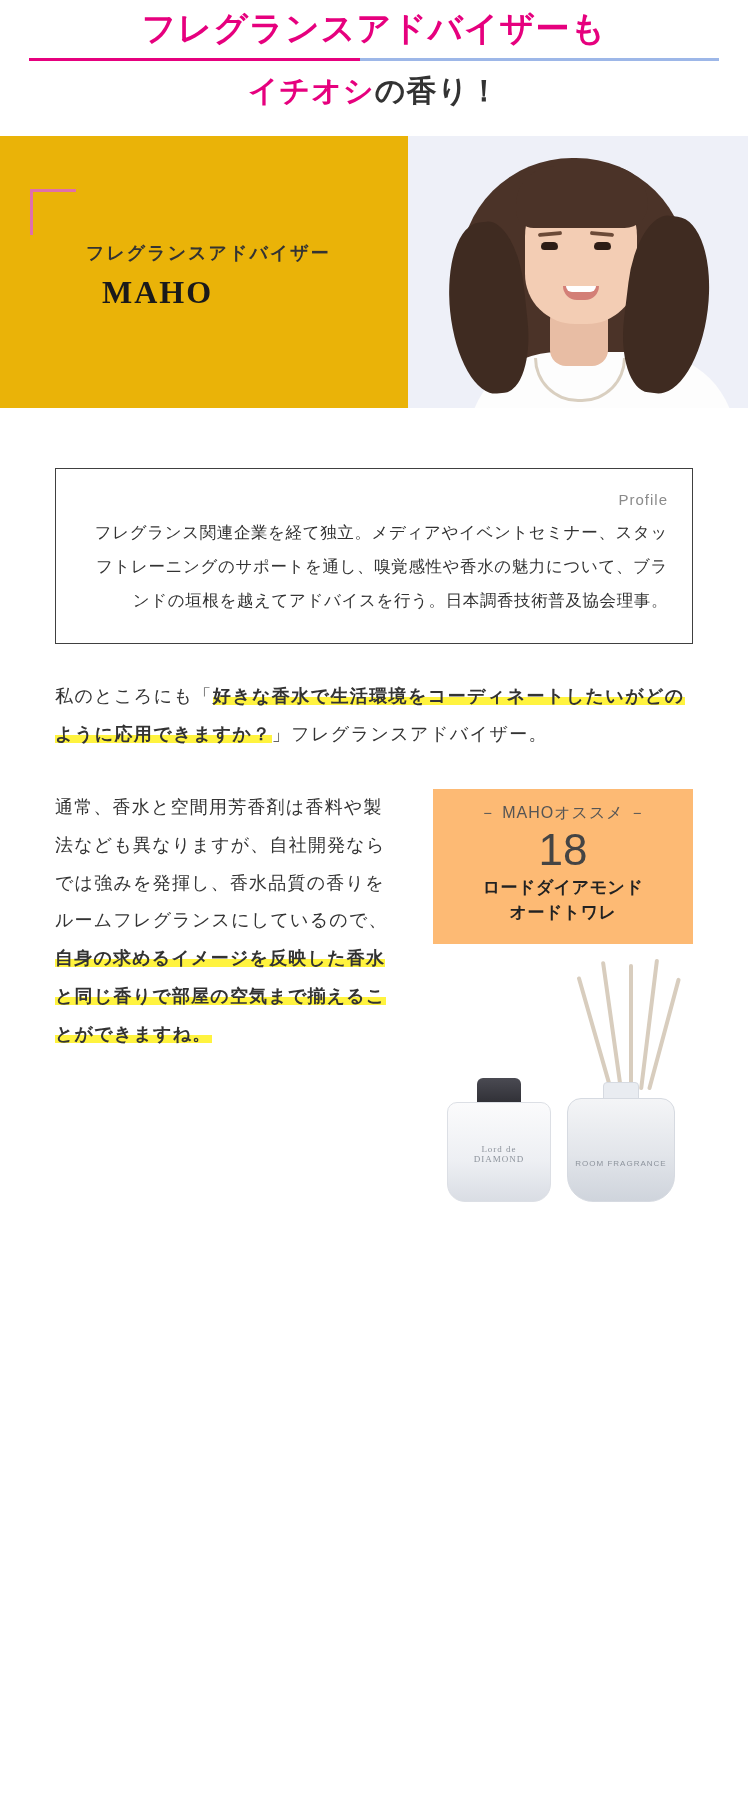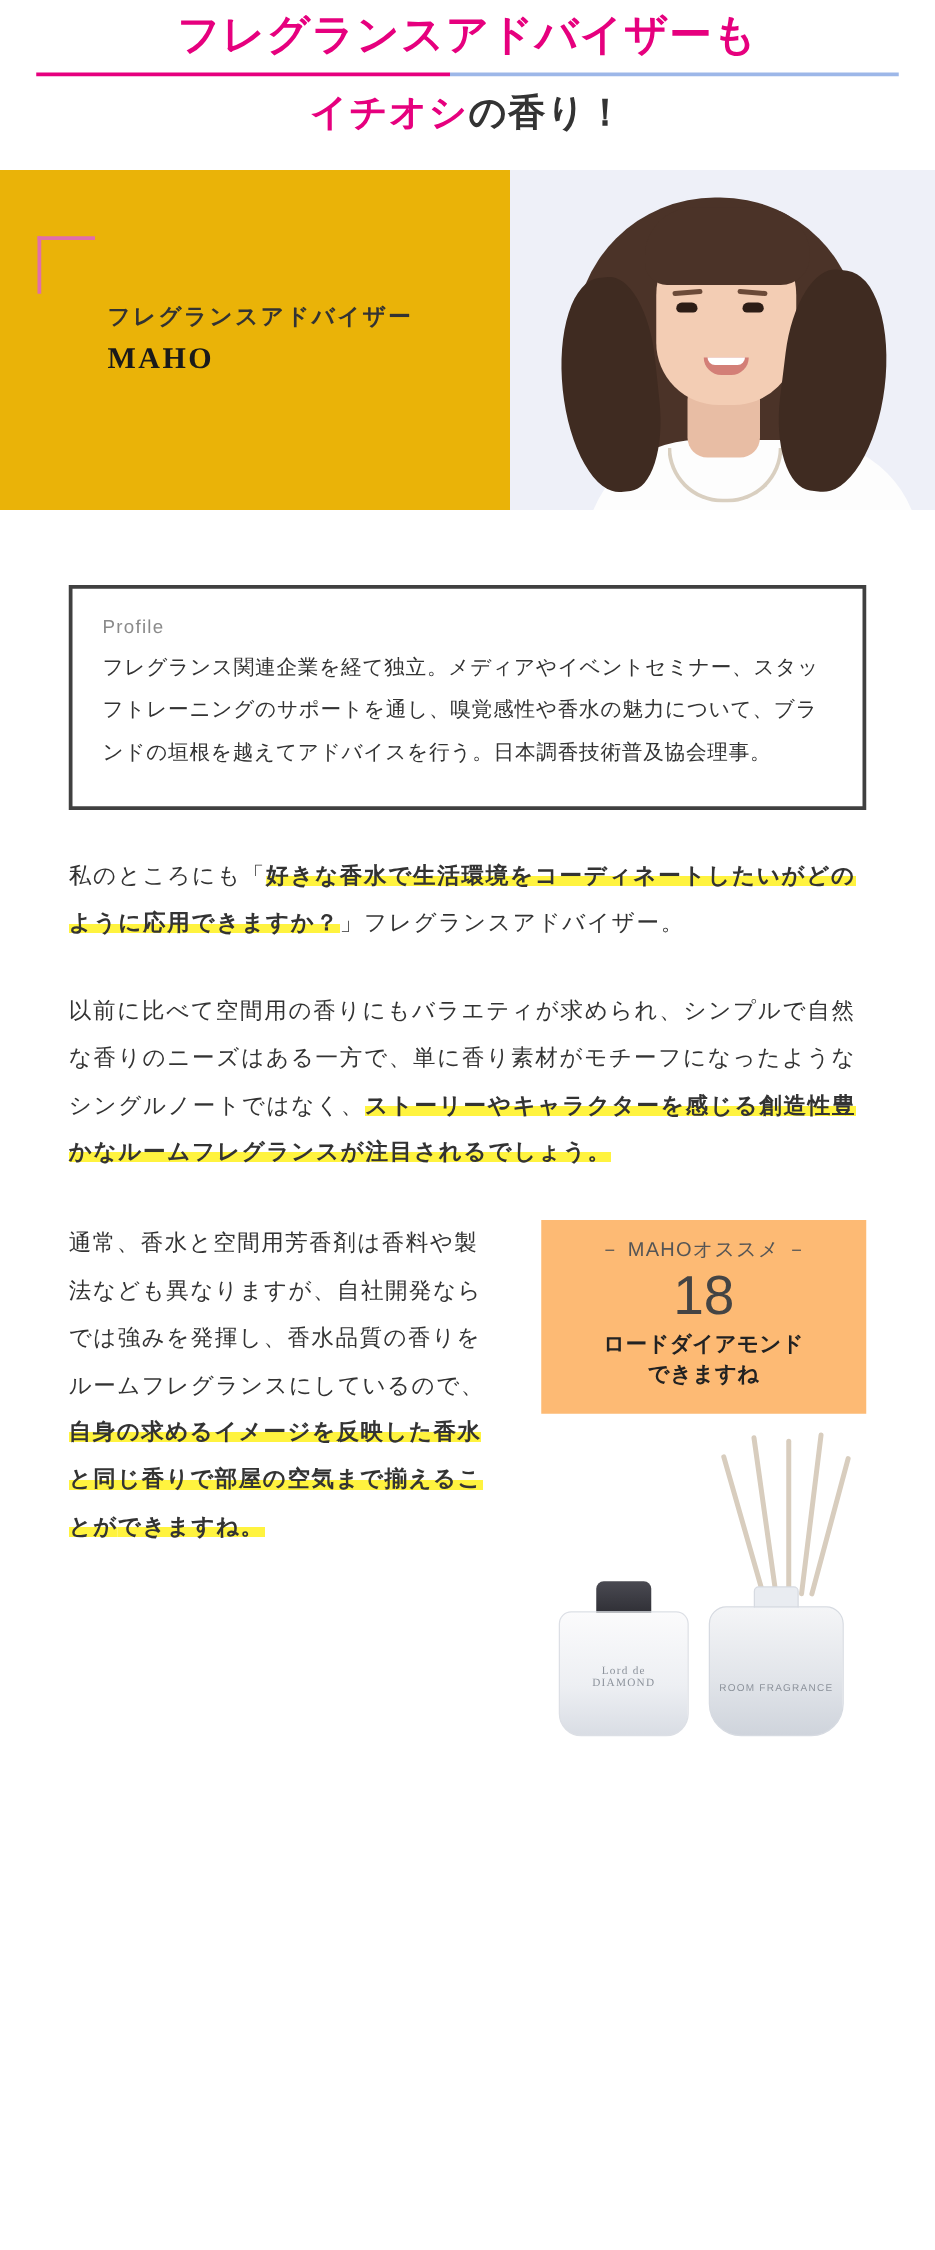--- a/index.html
+++ b/index.html
@@ -88,23 +88,23 @@
     position: absolute;
     left: 86px;
     top: 105px;
     font-size: 18px;
     font-weight: bold;
     letter-spacing: 2px;
     color: #333;
   }
   .advisor-name {
     position: absolute;
-    left: 86px;
+    left: 102px;
     top: 138px;
-    font-size: 24px;
+    font-size: 32px;
     font-weight: bold;
     letter-spacing: 2px;
     color: #1a1a1a;
   }
 
   
   .photo {
     position: absolute;
     right: 0;
     top: 0;
@@ -227,22 +227,23 @@
     width: 92px;
     height: 44px;
     border: 3px solid #d9cfc0;
     border-top: none;
     border-radius: 0 0 50px 50px;
   }
 
   
   .profile-box {
     margin: 60px 55px 0 55px;
-    border: 3px solid #404040;
+    border: 1px solid #404040;
     padding: 22px 24px 26px 24px;
+    text-align: right;
   }
   .profile-label {
     font-size: 15px;
     color: #8a8a8a;
     letter-spacing: 1px;
     margin-bottom: 8px;
   }
   .profile-text {
     font-size: 16.5px;
     line-height: 2.05;
@@ -433,35 +434,34 @@
     </div>
   </div>
 
   <div class="profile-box">
     <div class="profile-label">Profile</div>
     <div class="profile-text">フレグランス関連企業を経て独立。メディアやイベントセミナー、スタッフトレーニングのサポートを通し、嗅覚感性や香水の魅力について、ブランドの垣根を越えてアドバイスを行う。日本調香技術普及協会理事。</div>
   </div>
 
   <div class="body-copy">
     <p><span>私のところにも「</span><span class="hl">好きな香水で生活環境をコーディネートしたいがどのように応用できますか？</span><span>」フレグランスアドバイザー。</span></p>
-    <p><span>以前に比べて空間用の香りにもバラエティが求められ、シンプルで自然な香りのニーズはある一方で、単に香り素材がモチーフになったようなシングルノートではなく、</span><span class="hl">ストーリーやキャラクターを感じる創造性豊かなルームフレグランスが注目されるでしょう。</span></p>
   </div>
 
   <div class="bottom">
     <div class="bottom-left">
       <span>通常、香水と空間用芳香剤は香料や製法なども異なりますが、自社開発ならでは強みを発揮し、香水品質の香りをルームフレグランスにしているので、</span><span class="hl">自身の求めるイメージを反映した香水と同じ香りで部屋の空気まで揃えることが</span><span class="hl">できますね。</span>
     </div>
 
     <div class="bottom-right">
       <div class="rec-card">
         <div class="rec-title">－ MAHOオススメ －</div>
         <div class="rec-number">18</div>
         <div class="rec-product">
           <span>ロードダイアモンド</span><br>
-          <span>できますね</span>
+          <span>オードトワレ</span>
         </div>
       </div>
 
       <div class="product-photo">
         <div class="reed-stick" style="left:176px; bottom:118px; height:118px; transform:rotate(-16deg);"></div>
         <div class="reed-stick" style="left:186px; bottom:118px; height:130px; transform:rotate(-8deg);"></div>
         <div class="reed-stick" style="left:196px; bottom:118px; height:126px; transform:rotate(0deg);"></div>
         <div class="reed-stick" style="left:206px; bottom:118px; height:132px; transform:rotate(7deg);"></div>
         <div class="reed-stick" style="left:214px; bottom:118px; height:116px; transform:rotate(15deg);"></div>
         <div class="diffuser-neck"></div>

